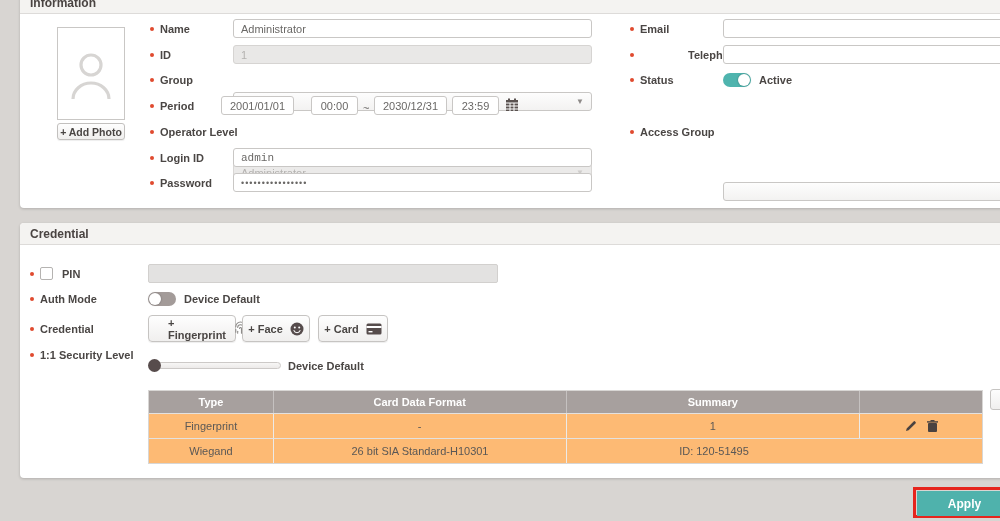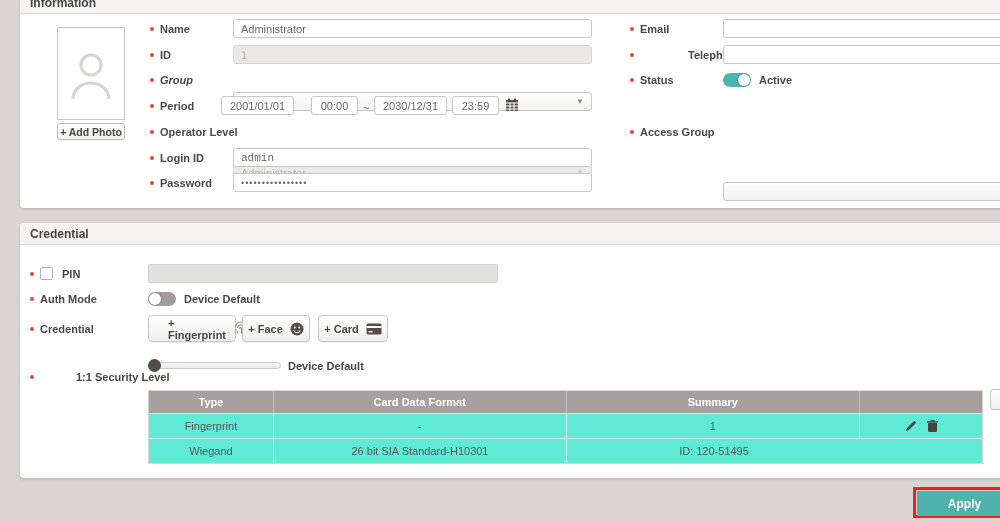--- a/index.html
+++ b/index.html
@@ -51,21 +51,21 @@
 
   .cred-btn { height:27px; border:1px solid #c6c4c2; border-radius:4px;
               background:linear-gradient(#fefefe,#f0efee); box-shadow:0 1px 1px rgba(0,0,0,.07);
               display:flex; align-items:center; justify-content:center; gap:7px;
               font-size:11px; font-weight:bold; color:#4a4644; position:absolute; cursor:pointer; }
 
   .slider-track { width:130px; height:7px; border:1px solid #ccc9c7; border-radius:4px;
                   background:linear-gradient(#f7f6f5,#eceae9); }
   .slider-knob { width:13px; height:13px; border-radius:50%; background:#574c4c; }
 
-  .ctable { position:absolute; left:128px; top:167px; width:835px; border:1px solid #d8d6d4; background:#5eead4; }
+  .ctable { position:absolute; left:128px; top:167px; width:835px; border:1px solid #d8d6d4; background:#fdba74; }
   .thead { display:flex; height:22px; background:#a7a09e; }
   .th { color:#fff; font-size:11px; font-weight:bold; display:flex; align-items:center; justify-content:center;
         border-right:1px solid rgba(255,255,255,.35); }
   .th:last-child { border-right:none; }
   .trow { display:flex; height:25px; border-top:1px solid #e3e1df; }
   .td { font-size:11px; color:#5a5856; display:flex; align-items:center; justify-content:center;
         border-right:1px solid #eceae8; }
   .td:last-child { border-right:none; }
   .c1{width:125px;} .c2{width:293px;} .c3{width:294px;} .c4{width:122px;}
 
@@ -105,21 +105,21 @@
     <span class="flabel">Name</span>
   </div>
   <input class="tinput abs" style="left: 213px; top: 27px; width: 359px;" value="Administrator">
 
   <div class="row" style="left:130px; top:53px;">
     <span class="req-dot"></span>
     <span class="flabel">ID</span>
   </div>
   <input class="tinput disabled abs" style="left: 213px; top: 53px; width: 359px;" disabled="" value="1">
 
-  <div class="row" style="left:130px; top:78px;font-style:italic;">
+  <div class="row" style="left:130px; top:78px;">
     <span class="req-dot"></span>
     <span class="flabel">Group</span>
   </div>
   <div class="select abs" style="left:213px; top:78px; width:359px;">
     <span>All Users</span>
     <span class="caret">▼</span>
   </div>
 
   <div class="row" style="left:130px; top:104px;">
     <span class="req-dot"></span>
@@ -254,21 +254,21 @@
     <span>+ Card</span>
     <span>
       <svg width="16" height="12" viewBox="0 0 16 12">
         <rect x="0.5" y="0.5" width="15" height="11" rx="1.5" fill="#564c4c"></rect>
         <rect x="0.5" y="3" width="15" height="2" fill="#fff"></rect>
         <rect x="2.5" y="8" width="4" height="1.4" fill="#fff"></rect>
       </svg>
     </span>
   </div>
 
-  <div class="row" style="left:10px; top:144px;gap:36px;">
+  <div class="row" style="left:10px; top:122px;">
     <span class="req-dot"></span>
     <span class="flabel">1:1 Security Level</span>
   </div>
   <div class="slider-track abs" style="left:131px; top:139px;"></div>
   <div class="slider-knob abs" style="left:128px; top:136px;"></div>
   <span class="abs flabel" style="left:268px; top:137px;">Device Default</span>
 
   <div class="ctable">
     <div class="thead">
       <div class="th c1">Type</div>

